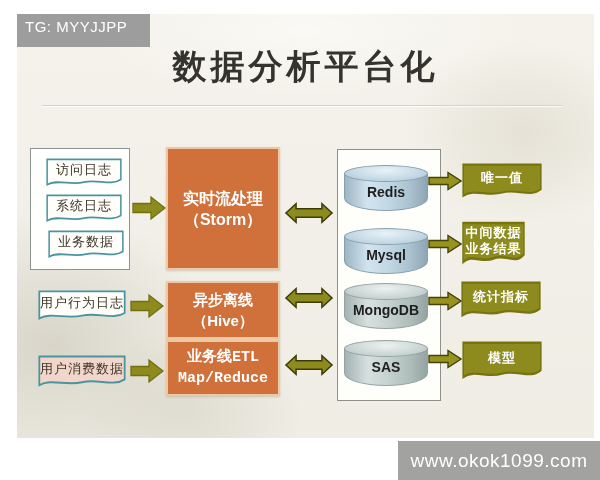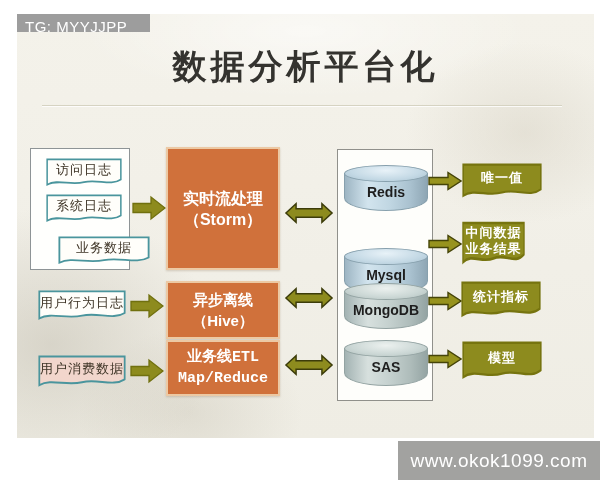--- a/index.html
+++ b/index.html
@@ -13,42 +13,42 @@
     background-color:#f2f0e8;
     background-image:
       radial-gradient(ellipse 170px 130px at 88% 28%, rgba(208,202,186,0.40), transparent 70%),
       radial-gradient(ellipse 230px 190px at 6% 78%, rgba(186,181,166,0.45), transparent 72%),
       radial-gradient(ellipse 160px 120px at 30% 94%, rgba(198,193,178,0.38), transparent 70%),
       radial-gradient(ellipse 300px 90px at 50% 4%, rgba(255,255,255,0.55), transparent 75%),
       linear-gradient(180deg,#f4f2ea 0%, #f1efe7 60%, #efede4 100%);
   }
 
   .tg-banner {
-    position:absolute; left:0px; top:0px; width:133px; height:18px;
+    position:absolute; left:0px; top:0px; width:133px; height:33px;
     background:#9d9d9d; color:#ffffff; font-size:15px; line-height:25px;
     padding-left:8px; letter-spacing:0.5px;
   }
 
   .title {
     position:absolute; left:0; top:30px; width:100%;
     text-align:center; font-size:34px; font-weight:bold; color:#34332f;
     letter-spacing:4px; font-family:"Liberation Sans","DejaVu Sans",sans-serif;
   }
   .title-rule {
     position:absolute; left:25px; top:91px; width:520px; height:1px;
     background:#d6d3c2; box-shadow:0 1px 0 rgba(255,255,255,0.8);
   }
 
   
   .group-box {
     position:absolute; left:13px; top:134px; width:100px; height:122px;
     background:#fffffd; border:1px solid #8e9496;
   }
   .db-box {
-    position:absolute; left:320px; top:135px; width:96px; height:252px;
+    position:absolute; left:320px; top:135px; width:104px; height:252px;
     background:#fefefb; border:1.5px solid #90908b;
   }
 
   
   .doc { position:absolute; }
   .doc svg { position:absolute; left:0; top:0; width:100%; height:100%; }
   .doc .doc-label {
     position:absolute; left:0; right:0; top:0; bottom:7px;
     display:flex; align-items:center; justify-content:center;
   }
@@ -129,21 +129,21 @@
             <path class="doc-teal-path" d="M1.5,1.5 L98.5,1.5 L98.5,25 C85,33 68,24 50,28 C32,32 15,24 1.5,31 Z"></path>
           </svg>
         <div class="doc-label serif-label">访问日志</div>
       </div>
       <div class="doc" style="left:15px; top:45px; width:76px; height:31px;">
         <svg viewBox="0 0 100 36" preserveAspectRatio="none">
             <path class="doc-teal-path" d="M1.5,1.5 L98.5,1.5 L98.5,25 C85,33 68,24 50,28 C32,32 15,24 1.5,31 Z"></path>
           </svg>
         <div class="doc-label serif-label">系统日志</div>
       </div>
-      <div class="doc" style="left:27px; top:81px; width:92px; height:31px;margin-top:6px;">
+      <div class="doc" style="left:17px; top:81px; width:76px; height:31px;">
         <svg viewBox="0 0 100 36" preserveAspectRatio="none">
             <path class="doc-teal-path" d="M1.5,1.5 L98.5,1.5 L98.5,25 C85,33 68,24 50,28 C32,32 15,24 1.5,31 Z"></path>
           </svg>
         <div class="doc-label serif-label">业务数据</div>
       </div>
     </div>
 
     <div class="doc" style="left:21px; top:276px; width:88px; height:33px;">
       <svg viewBox="0 0 100 36" preserveAspectRatio="none">
           <path class="doc-teal-path" d="M1.5,1.5 L98.5,1.5 L98.5,25 C85,33 68,24 50,28 C32,32 15,24 1.5,31 Z"></path>
@@ -201,21 +201,21 @@
           <polygon points="1,13 12,3 12,8.5 40,8.5 40,3 51,13 40,23 40,17.5 12,17.5 12,23" fill="#8d8b1e" stroke="#3c3c0a" stroke-width="1.6"></polygon>
         </svg>
     </div>
 
     <div class="db-box">
       <div class="cyl blue" style="top:15px;">
         <div class="cyl-body"></div>
         <div class="cyl-top"></div>
         <div class="cyl-label">Redis</div>
       </div>
-      <div class="cyl blue" style="top:78px;margin-top:20px;">
+      <div class="cyl blue" style="top:78px;">
         <div class="cyl-body"></div>
         <div class="cyl-top"></div>
         <div class="cyl-label">Mysql</div>
       </div>
       <div class="cyl gray" style="top:133px;">
         <div class="cyl-body"></div>
         <div class="cyl-top"></div>
         <div class="cyl-label">MongoDB</div>
       </div>
       <div class="cyl gray" style="top:190px;padding-left:8px;">

